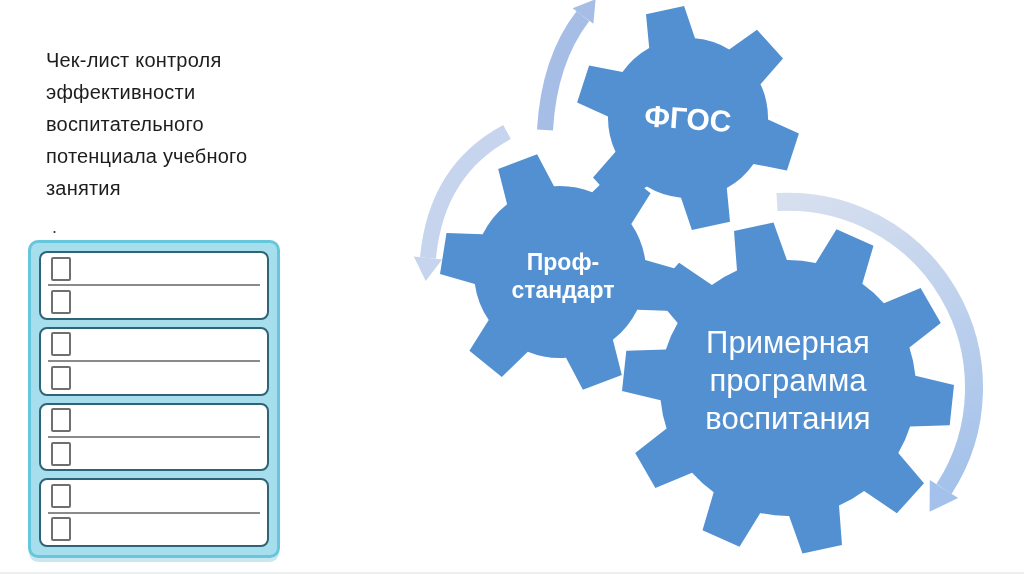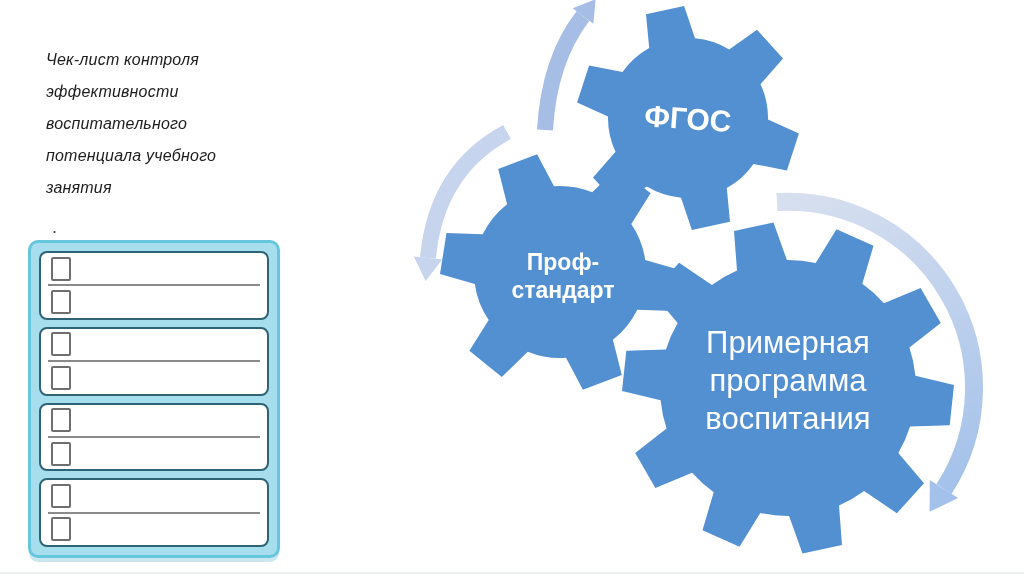--- a/index.html
+++ b/index.html
@@ -8,22 +8,22 @@
     background:#ffffff;
     font-family:"Liberation Sans", sans-serif;
   }
   .slide{position:absolute;inset:0;}
   .bottom-edge{
     position:absolute;left:0;right:0;bottom:0;height:2px;
     background:#eef0f0;
   }
   .title{
     position:absolute;left:46px;top:44px;width:310px;
-    font-size:16px;line-height:32px;color:#1d1d1d;
-    white-space:pre-line;letter-spacing:0.2px;font-style:italic;
+    font-size:20px;line-height:32px;color:#1d1d1d;
+    white-space:pre-line;letter-spacing:0.2px;
   }
   .stray-dot{
     position:absolute;left:52px;top:218px;
     font-size:18px;color:#3a3a3a;line-height:18px;
   }
   .checklist{
     position:absolute;left:28px;top:240px;width:252px;height:318px;
     box-sizing:border-box;
     background:var(--panel-fill,#a7deee);
     border:3px solid var(--panel-border,#66c6db);

